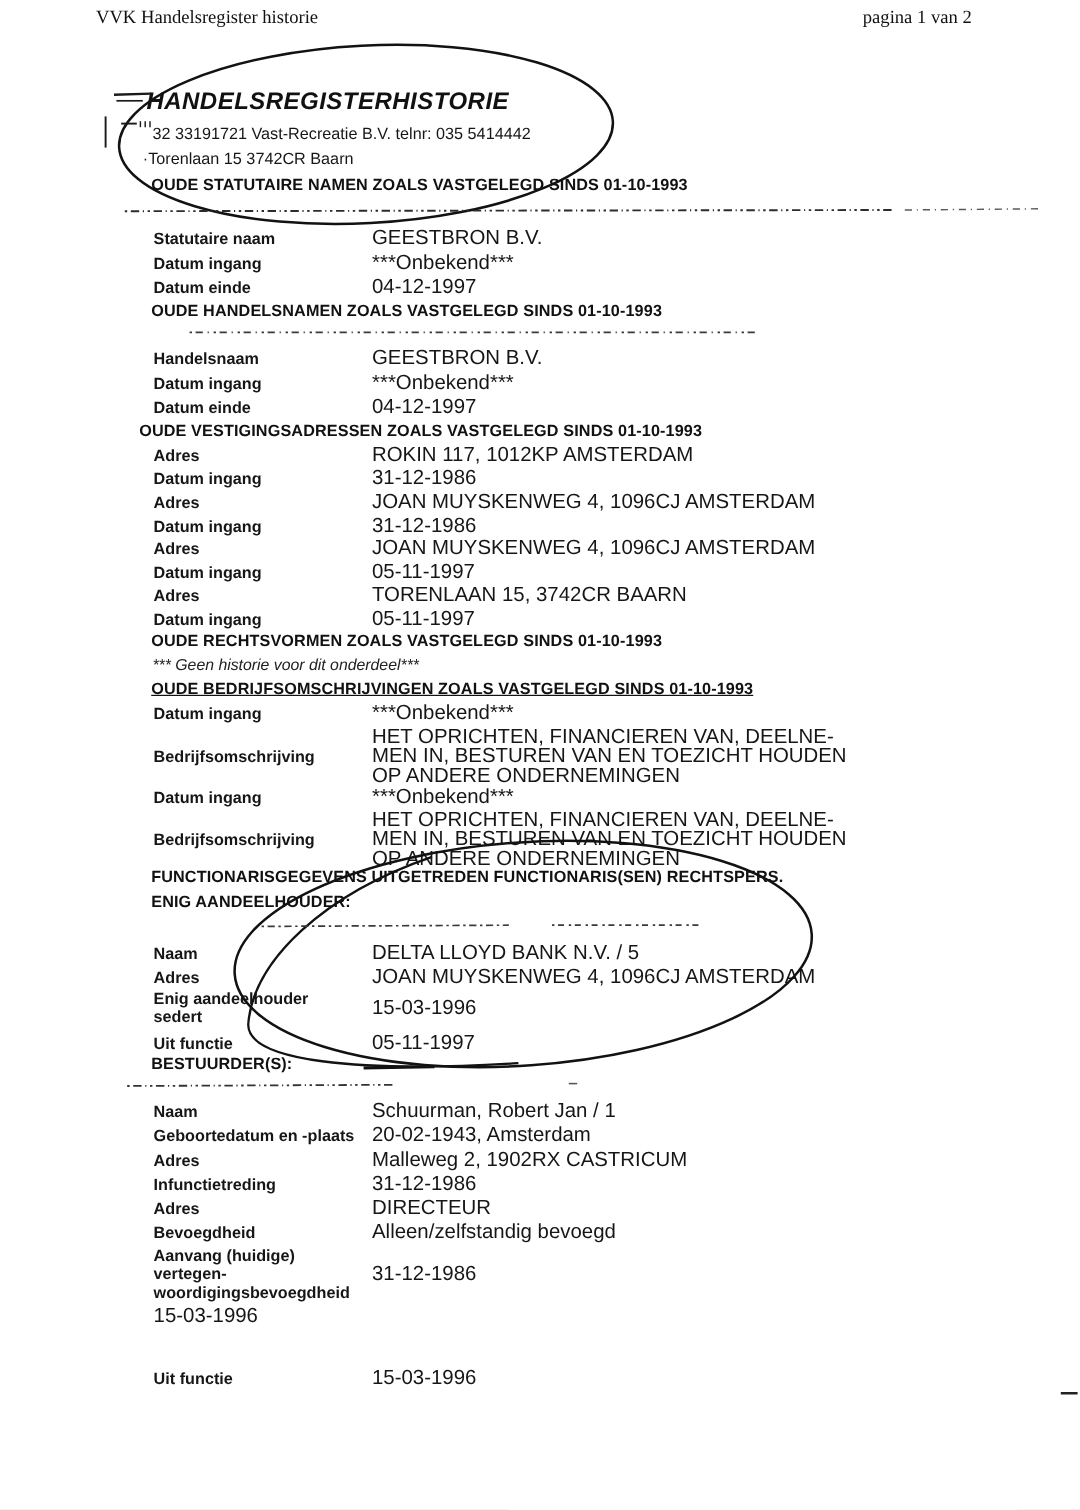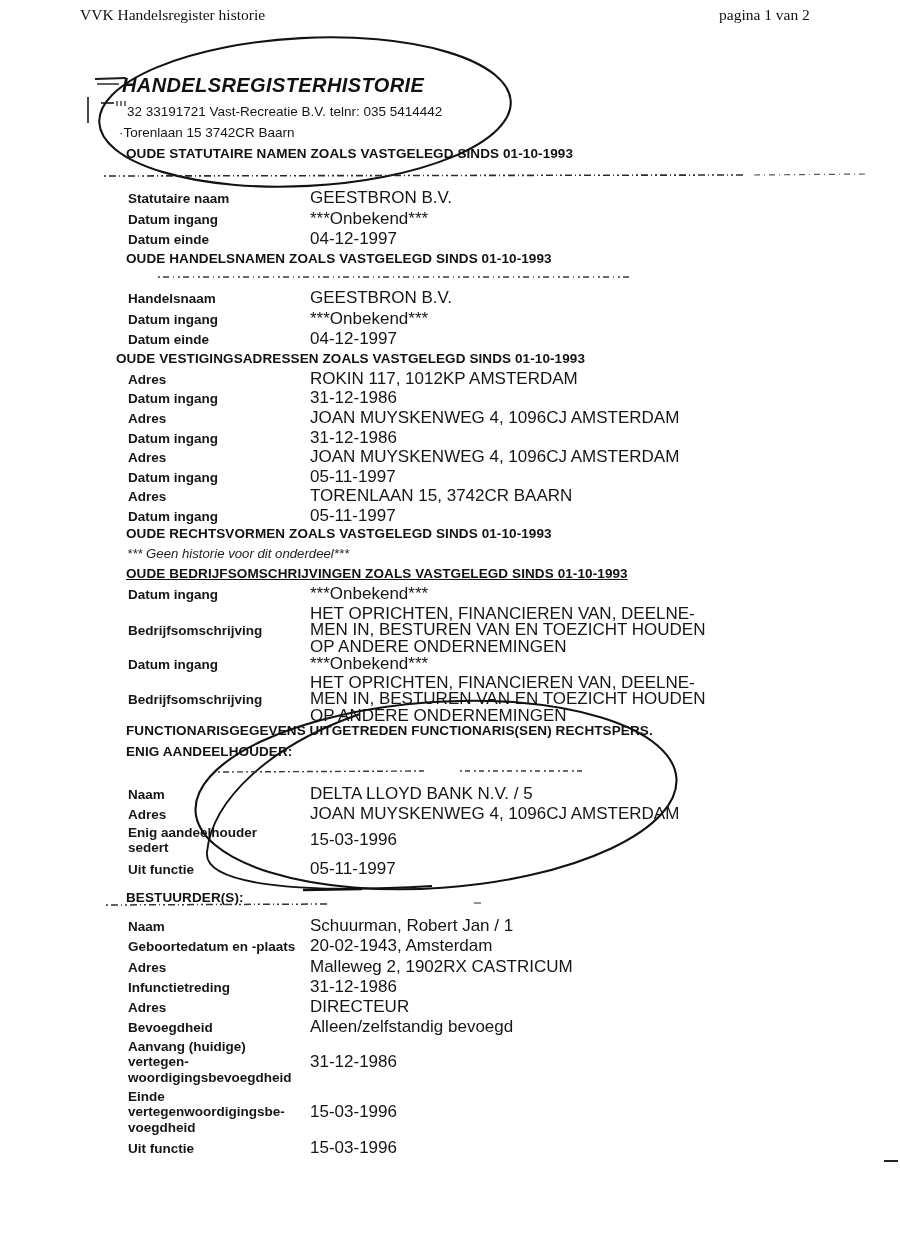--- a/index.html
+++ b/index.html
@@ -136,21 +136,21 @@
   <div class="row mid" style="top:825px">
     <span class="lbl">Enig aandeelhouder
 sedert</span>
     <span class="val">15-03-1996</span>
   </div>
   <div class="row" style="top:861px">
     <span class="lbl">Uit functie</span>
     <span class="val">05-11-1997</span>
   </div>
 
-  <div class="abs h" style="left:126px;top:879px;margin-top:11px;">BESTUURDER(S):</div>
+  <div class="abs h" style="left:126px;top:879px;">BESTUURDER(S):</div>
 
   <div class="row" style="top:918px">
     <span class="lbl">Naam</span>
     <span class="val">Schuurman, Robert Jan / 1</span>
   </div>
   <div class="row" style="top:938px">
     <span class="lbl">Geboortedatum en -plaats</span>
     <span class="val">20-02-1943, Amsterdam</span>
   </div>
   <div class="row" style="top:959px">
@@ -169,23 +169,20 @@
     <span class="lbl">Bevoegdheid</span>
     <span class="val">Alleen/zelfstandig bevoegd</span>
   </div>
   <div class="row mid" style="top:1039px">
     <span class="lbl">Aanvang (huidige)
 vertegen-
 woordigingsbevoegdheid</span>
     <span class="val">31-12-1986</span>
   </div>
   <div class="row mid" style="top:1089px">
-    <span class="lbl">Einde
-vertegenwoordigingsbe-
-voegdheid</span>
     <span class="val">15-03-1996</span>
   </div>
   <div class="row" style="top:1140px">
     <span class="lbl">Uit functie</span>
     <span class="val">15-03-1996</span>
   </div>
 
   <svg class="overlay" width="900" height="1258" viewBox="0 0 900 1258">
 
     <ellipse cx="305" cy="112" rx="206" ry="74" transform="rotate(-3 305 112)" fill="none" stroke="#121212" stroke-width="2.1"></ellipse>

